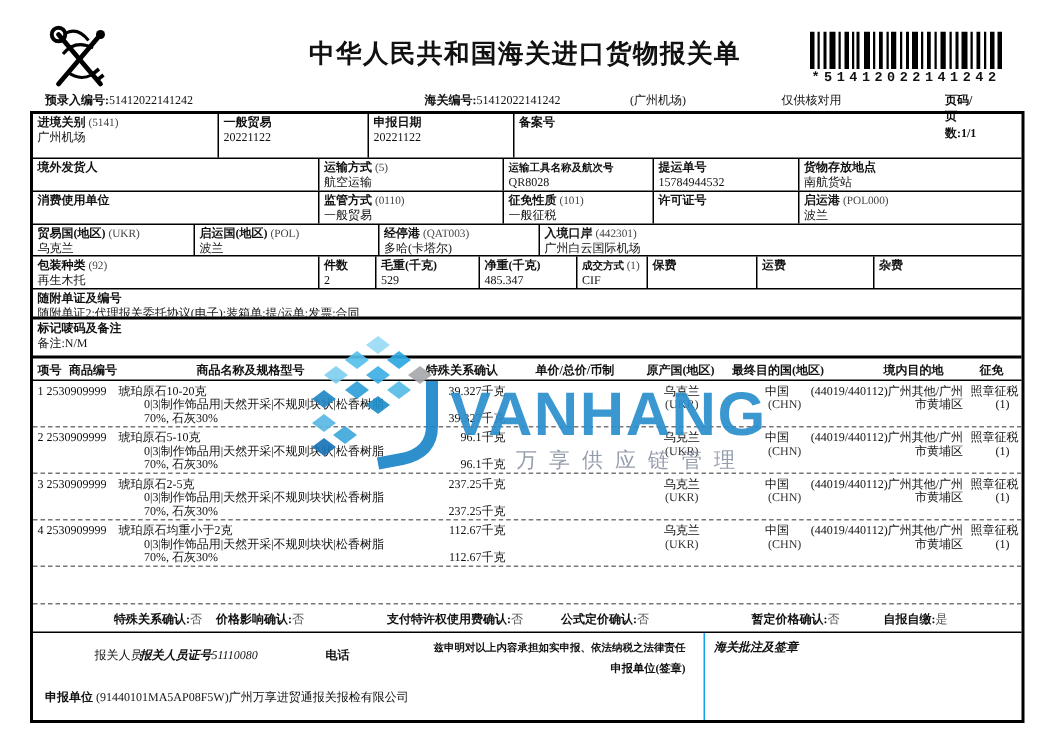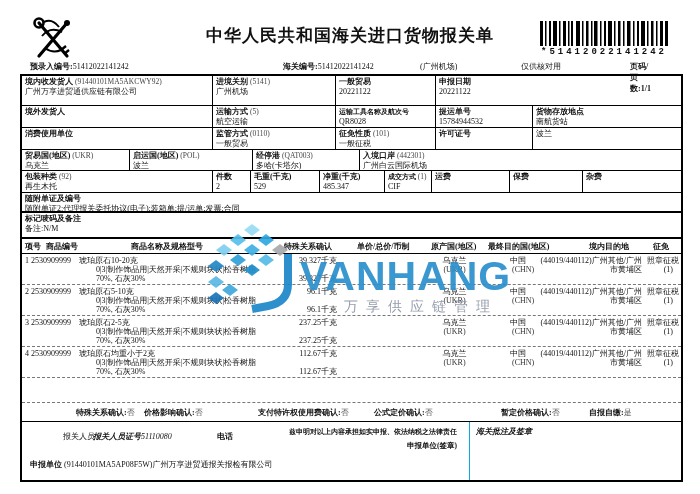--- a/index.html
+++ b/index.html
@@ -138,36 +138,36 @@
     <span class="m-pre"><b>预录入编号:</b><span>51412022141242</span></span>
     <span class="m-cus"><b>海关编号:</b><span>51412022141242</span></span>
     <span class="m-port">(广州机场)</span>
     <span class="m-check">仅供核对用</span>
     <span class="m-page">页码/页数:1/1</span>
   </div>
 
   <div class="form">
 
     <div class="row" style="height:29px">
-      <div class="cell" style="width:190px">
-        <div class="lab"><span>境内收发货人</span> <span class="code">(91440101MA5AKCWY92)</span></div>
-        <div class="val">广州万享进贸通供应链有限公司</div>
-      </div>
       <div class="cell" style="width:123px">
         <div class="lab"><span>进境关别</span> <span class="code">(5141)</span></div>
         <div class="val">广州机场</div>
       </div>
       <div class="cell" style="width:100px">
         <div class="lab">一般贸易</div>
         <div class="val">20221122</div>
       </div>
       <div class="cell" style="width:97px">
         <div class="lab">申报日期</div>
         <div class="val">20221122</div>
       </div>
+      <div class="cell grow">
+        <div class="lab">备案号</div>
+        <div class="val"></div>
+      </div>
     </div>
 
     <div class="row" style="height:22px">
       <div class="cell" style="width:190px">
         <div class="lab">境外发货人</div>
         <div class="val"></div>
       </div>
       <div class="cell" style="width:123px">
         <div class="lab"><span>运输方式</span> <span class="code">(5)</span></div>
         <div class="val">航空运输</div>
@@ -197,20 +197,21 @@
       </div>
       <div class="cell" style="width:100px">
         <div class="lab"><span>征免性质</span> <span class="code">(101)</span></div>
         <div class="val">一般征税</div>
       </div>
       <div class="cell" style="width:97px">
         <div class="lab">许可证号</div>
         <div class="val"></div>
       </div>
       <div class="cell grow">
+        <div class="lab"><span>启运港</span> <span class="code">(POL000)</span></div>
         <div class="val">波兰</div>
       </div>
     </div>
 
     <div class="row" style="height:21px">
       <div class="cell" style="width:107px">
         <div class="lab"><span>贸易国(地区)</span> <span class="code">(UKR)</span></div>
         <div class="val">乌克兰</div>
       </div>
       <div class="cell" style="width:123px">
@@ -241,26 +242,26 @@
         <div class="val">529</div>
       </div>
       <div class="cell" style="width:65px">
         <div class="lab">净重(千克)</div>
         <div class="val">485.347</div>
       </div>
       <div class="cell" style="width:47px">
         <div class="lab" style="font-size:7px"><span>成交方式</span> <span class="code">(1)</span></div>
         <div class="val">CIF</div>
       </div>
+      <div class="cell" style="width:73px">
+        <div class="lab">保费</div>
+        <div class="val"></div>
+      </div>
       <div class="cell" style="width:78px">
         <div class="lab">运费</div>
-        <div class="val"></div>
-      </div>
-      <div class="cell" style="width:73px">
-        <div class="lab">保费</div>
         <div class="val"></div>
       </div>
       <div class="cell grow">
         <div class="lab">杂费</div>
         <div class="val"></div>
       </div>
     </div>
 
     <div class="row" style="height:19px">
       <div class="cell grow">

